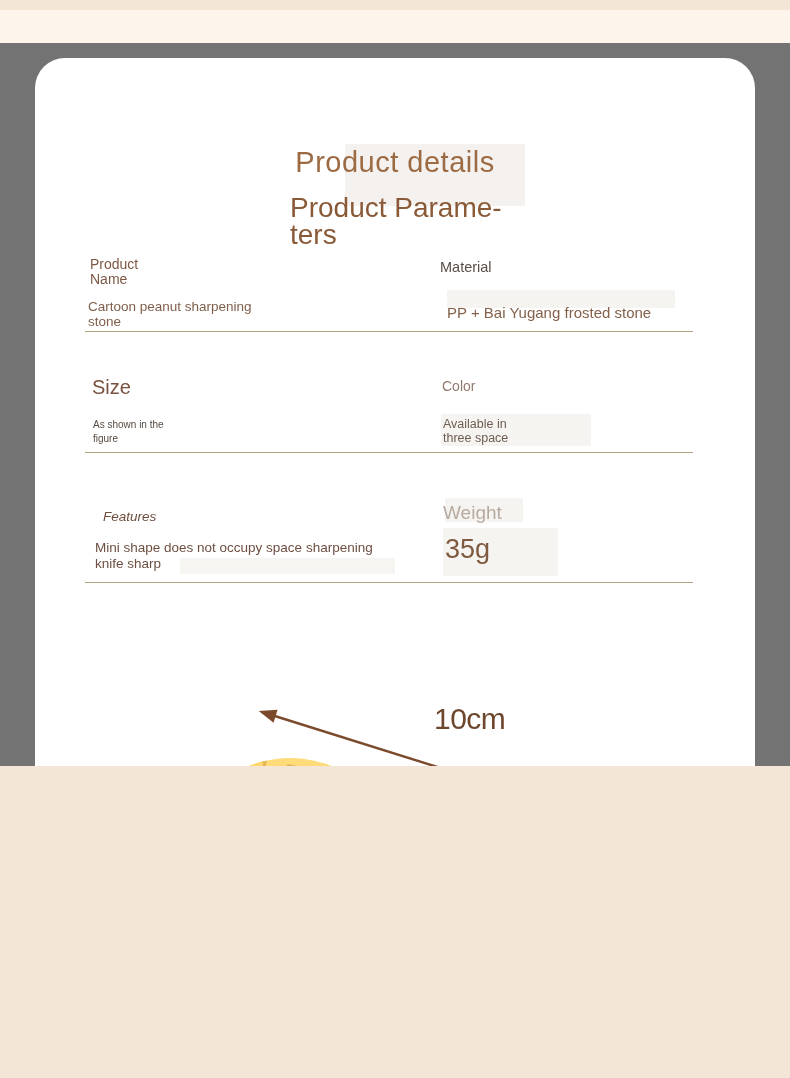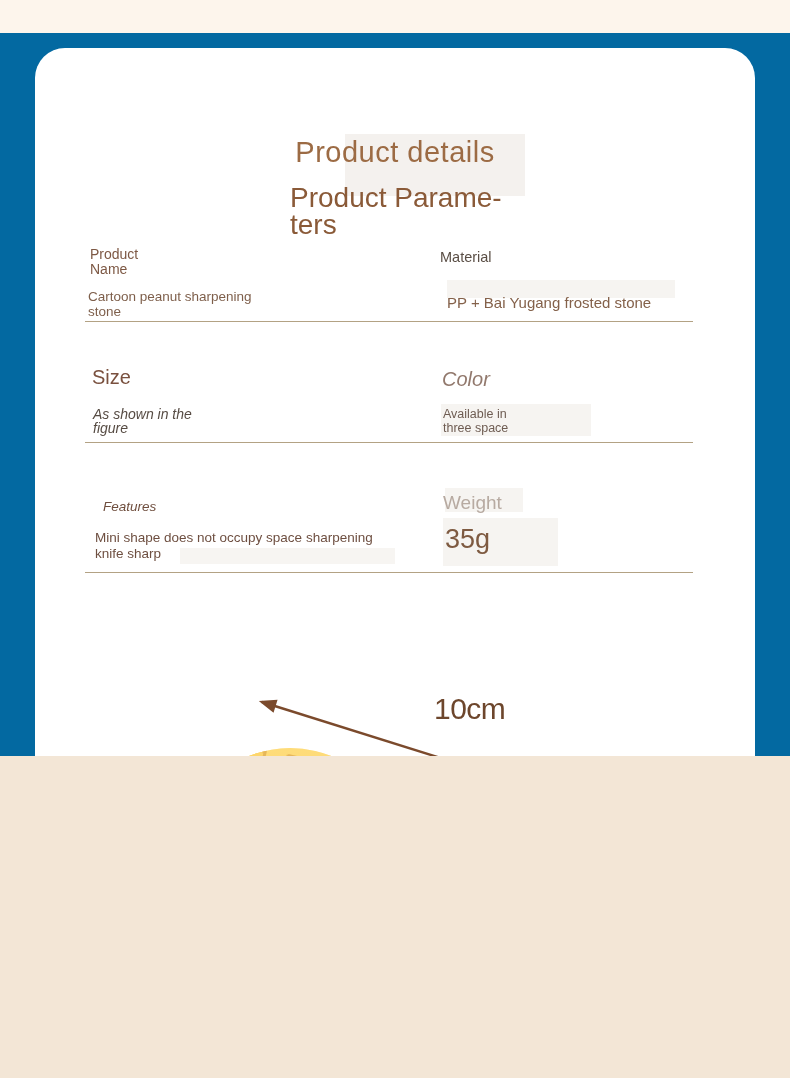--- a/index.html
+++ b/index.html
@@ -1,20 +1,20 @@
 <!DOCTYPE html>
 <html><head>
 <meta charset="utf-8">
 <style>
   * { margin:0; padding:0; box-sizing:border-box; }
   html,body { background:#f3e6d6; }
   body { font-family:"Liberation Sans", sans-serif; }
   .page {
-    position:relative; width:790px; height:756px; margin:0 auto;
-    background:#0369a1; overflow:hidden;
+    position:relative; width:790px; height:756px; margin:10px auto;
+    background:#737373; overflow:hidden;
   }
   .top-band {
     position:absolute; top:0; left:0; width:790px; height:33px;
     background:#fdf5ec;
   }
   .card {
     position:absolute; left:35px; top:48px; width:720px; height:1040px;
     background:#ffffff; border-radius:30px;
   }
   .ghost { position:absolute; background:#f4f1ee; }
@@ -31,26 +31,26 @@
   }
   .section-title {
     position:absolute; left:255px; top:136px; width:260px;
     font-size:28px; line-height:27px; font-weight:normal; color:#8a5a38;
   }
 
   .cell { position:absolute; white-space:pre-line; }
   .lbl-sm   { font-size:14px;   line-height:14.5px; color:#7d5844; }
   .lbl-mat  { font-size:14.5px; color:#5a4e45; }
   .lbl-big  { font-size:20px;   color:#7a513f; }
-  .lbl-color{ font-size:20px;   color:#92796d;font-style:italic; }
+  .lbl-color{ font-size:14px;   color:#92796d; }
   .lbl-feat { font-size:13.5px; color:#6f4e3e; }
   .lbl-wt   { font-size:19px;   color:#b7aaa1; }
   .val-1l { font-size:13.5px; line-height:15px; color:#7e5f4b; width:330px; }
   .val-1r { font-size:15px;   color:#84614a; }
-  .val-2l { font-size:14px; line-height:13.5px; color:#564b43;font-style:italic; }
+  .val-2l { font-size:10px; line-height:13.5px; color:#564b43; }
   .val-2r { font-size:12.5px; line-height:13.5px; color:#6e5c52; }
   .val-3l { font-size:13.5px; line-height:16px; color:#6e4f41; width:340px; }
   .val-3r { font-size:27px;   color:#7e5a41; }
 
   .r1-ll { left:55px;  top:199px; }
   .r1-rl { left:405px; top:201px; }
   .r1-lv { left:53px;  top:241px; }
   .r1-rv { left:412px; top:246px; }
   .r2-ll { left:57px;  top:318px; }
   .r2-rl { left:407px; top:320px; }

